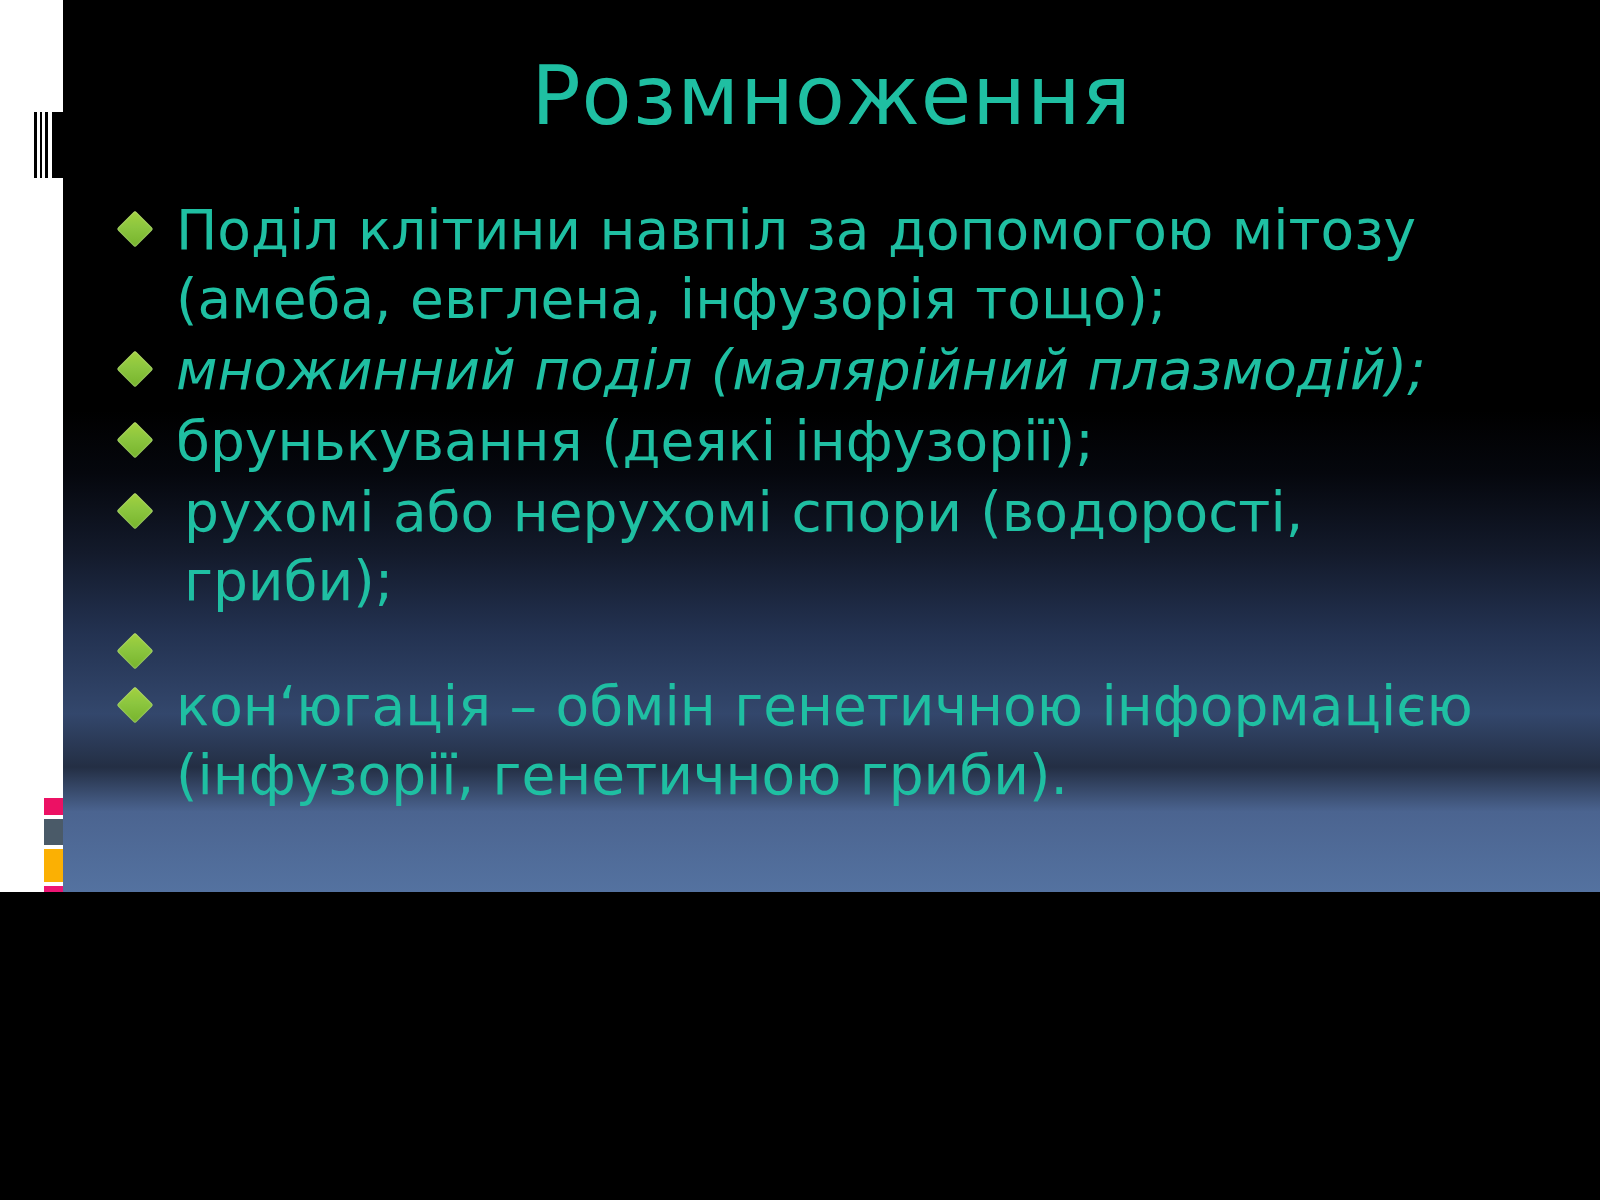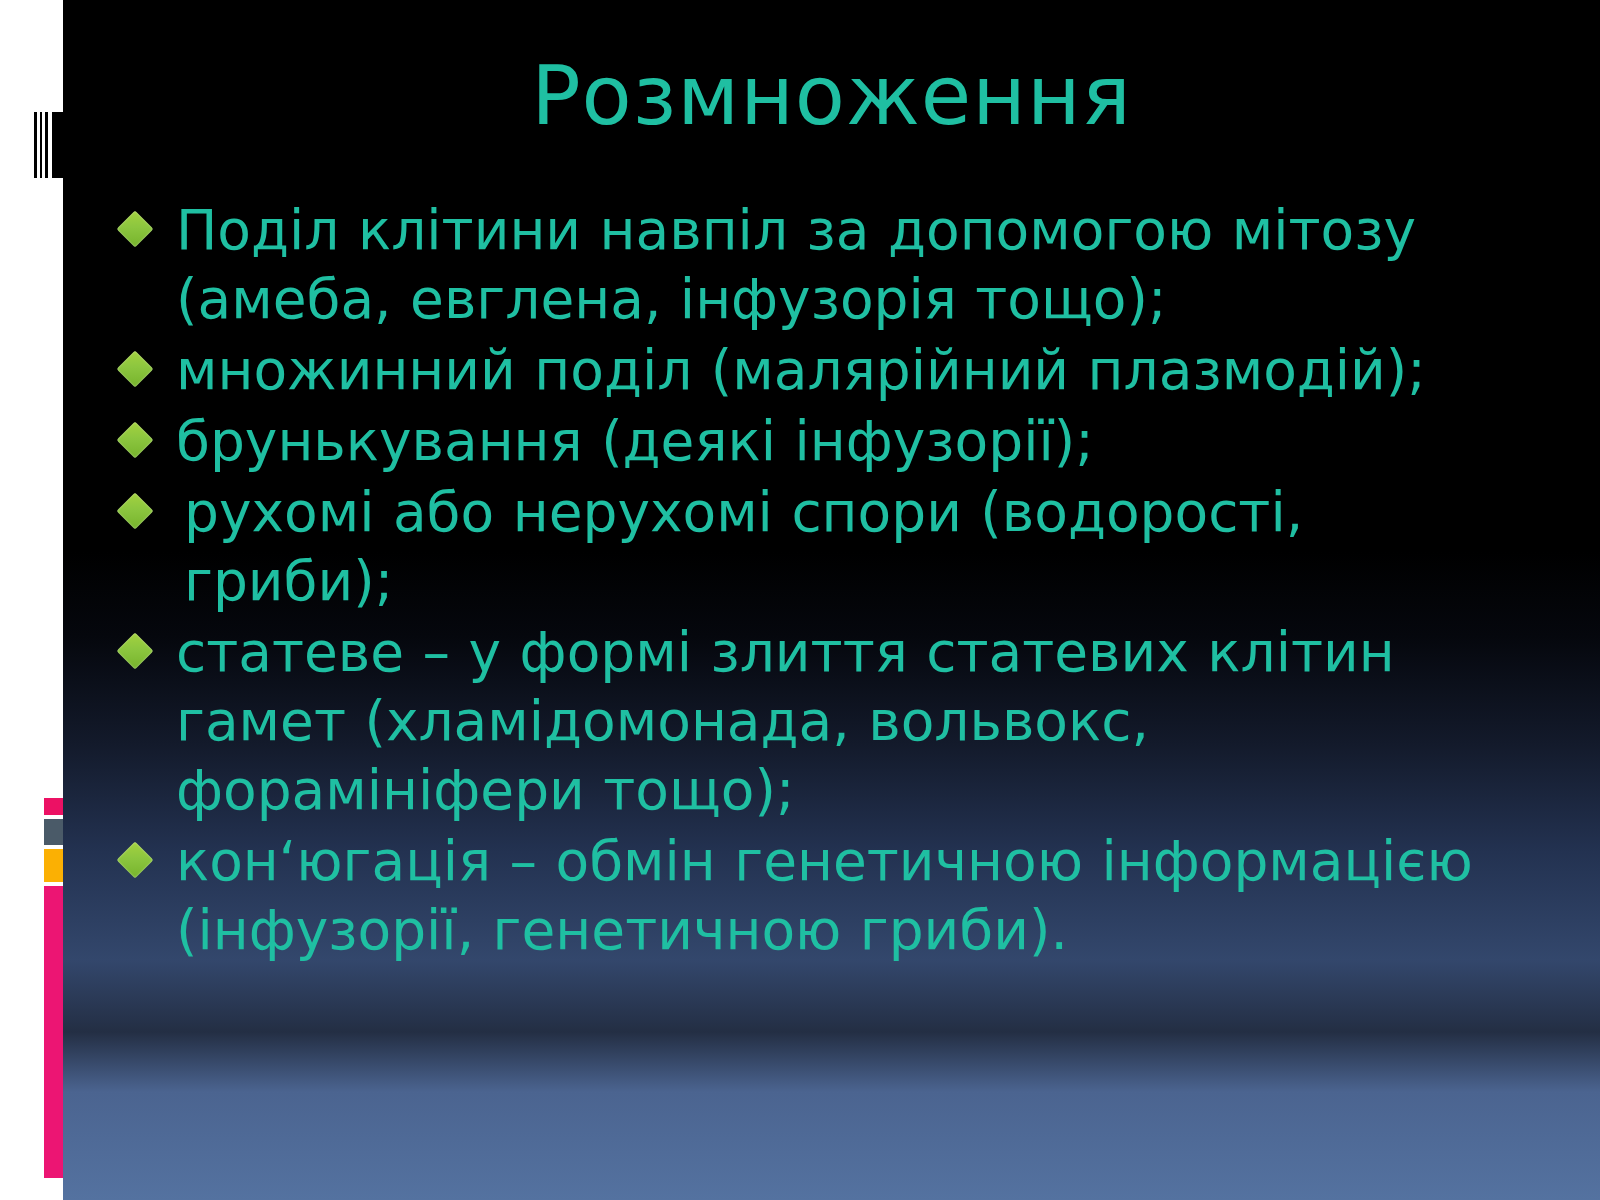--- a/index.html
+++ b/index.html
@@ -10,21 +10,21 @@
   body {
     width: 1600px;
     height: 1200px;
     overflow: hidden;
     font-family: "DejaVu Sans", sans-serif;
   }
 
   #slide {
     position: relative;
     width: 1600px;
-    height: 1200px;
+    height: 892px;
     background: linear-gradient(to bottom,
         #000000 0%,
         #000000 46%,
         #05070d 53%,
         #131a2b 62%,
         #233251 71%,
         #33476c 80%,
         #44598285 86%,
         #4b6490 91%,
         #5472a0 100%);
@@ -124,21 +124,21 @@
     flex: 1 1 auto;
     color: #1FBFA2;
     font-size: 55px;
     line-height: 69px;
     letter-spacing: 0px;
     word-spacing: 1px;
   }
 
   
   .row-0 .bullet-text { max-width: 1245px; }
-  .row-1 .bullet-text { max-width: 1480px; white-space: nowrap; }
+  .row-1 .bullet-text { max-width: 1480px; white-space: nowrap; font-style: italic; }
   .row-2 .bullet-text { max-width: 1480px; white-space: nowrap; }
   .row-3 .bullet-text { max-width: 1335px; }
   .row-4 .bullet-text { max-width: 1330px; }
   .row-5 .bullet-text { max-width: 1420px; }
 
   .row-0 { margin-bottom: 2px; }
   .row-1 { margin-bottom: 2px; }
   .row-2 { margin-bottom: 2px; }
   .row-3 { margin-bottom: 2px; gap: 8px; }
   .row-4 { margin-bottom: 2px; }
@@ -184,21 +184,20 @@
       <span class="bullet-text">брунькування (деякі інфузорії);</span>
     </div>
 
     <div class="bullet-row row-3">
       <span class="bullet-marker"></span>
       <span class="bullet-text">рухомі або нерухомі спори (водорості, гриби);</span>
     </div>
 
     <div class="bullet-row row-4">
       <span class="bullet-marker"></span>
-      <span class="bullet-text">статеве – у формі злиття статевих клітин гамет (хламідомонада, вольвокс, форамініфери тощо);</span>
     </div>
 
     <div class="bullet-row row-5">
       <span class="bullet-marker"></span>
       <span class="bullet-text">кон‘югація – обмін генетичною інформацією (інфузорії, генетичною гриби).</span>
     </div>
 
   </div>
 
 </div>

